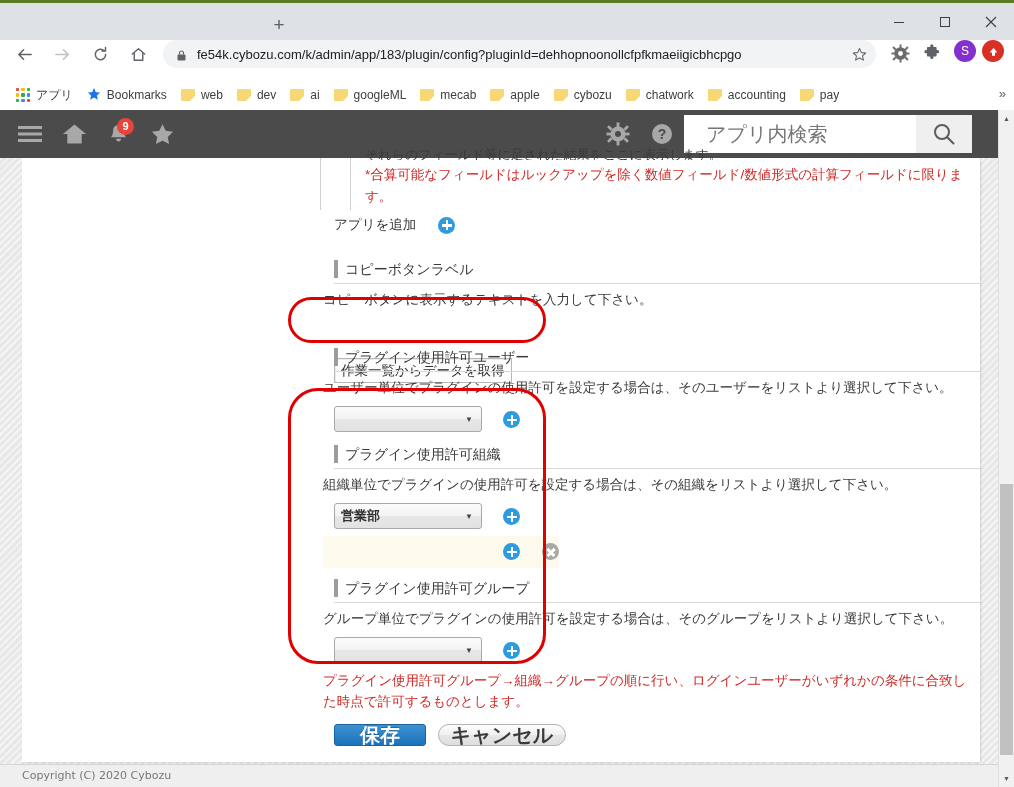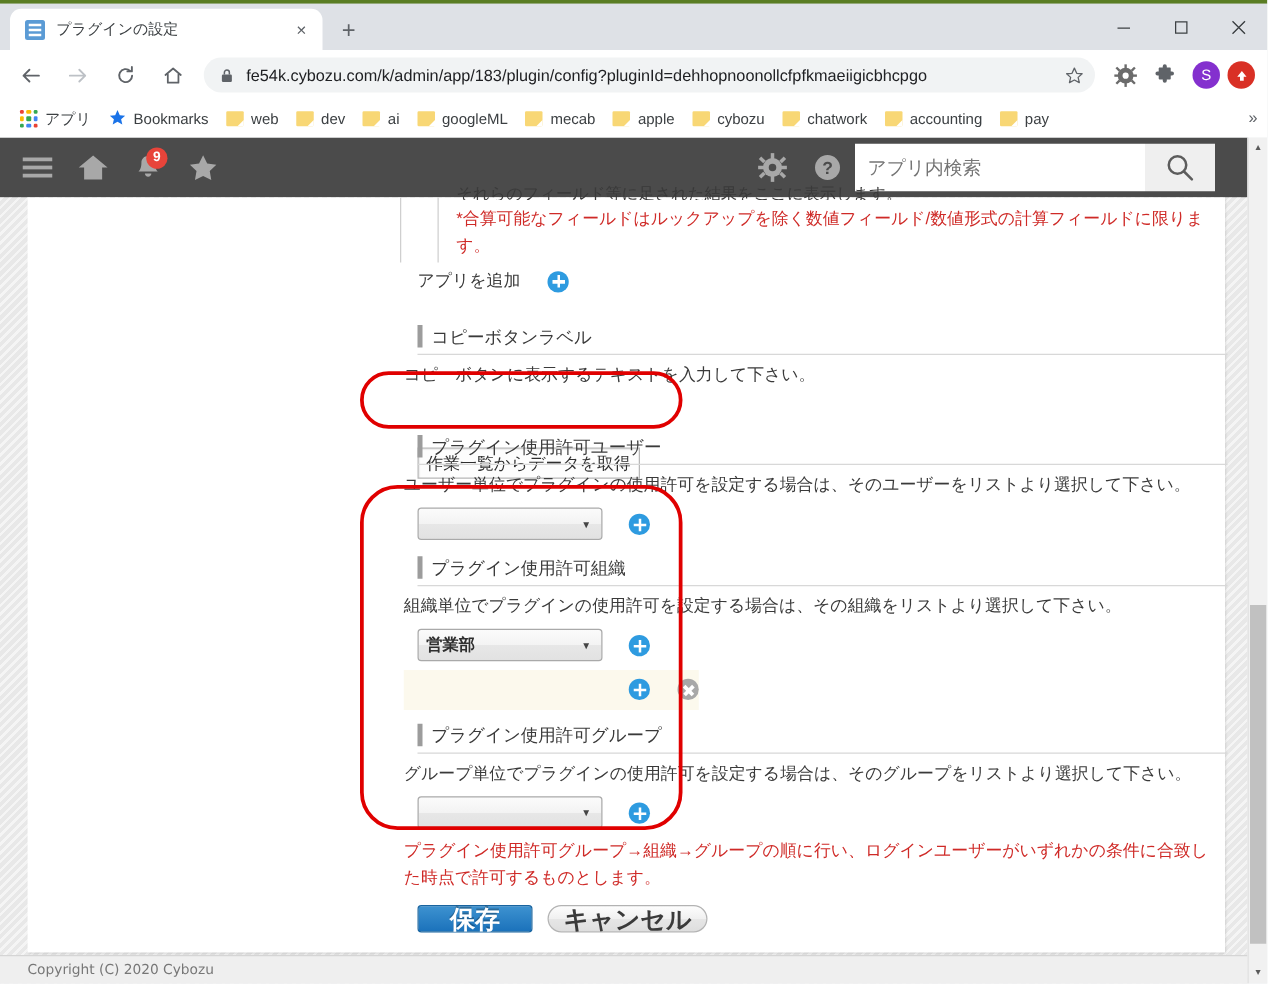--- a/index.html
+++ b/index.html
@@ -64,21 +64,21 @@
   }
   .wc {
     width: 46px; display: flex; align-items: center; justify-content: center;
     color: #3c4043; font-size: 13px;
   }
   .wc svg { display:block; }
 
   .toolbar {
     position: absolute; left: 0; top: 40px; width: 1014px; height: 40px;
     background: #ffffff;
-    display: flex; align-items: center;
+    display: flex; 
   }
   .tb-icon {
     width: 28px; height: 28px; margin: 0 5px;
     display: flex; align-items: center; justify-content: center;
     color: #5f6368;
   }
   .tb-icon:first-child { margin-left: 10px; }
   .tb-icon.disabled { color: #bdc1c6; }
   .omnibox {
     flex: 1 1 auto; height: 28px; margin: 0 8px 0 6px;
@@ -161,22 +161,22 @@
     background: #e8443a; color: #fff; border-radius: 50%;
     font-size: 11px; line-height: 17px; text-align: center;
     font-weight: bold;
   }
   .k-spacer { flex: 1 1 auto; }
   .k-search-wrap {
     display: flex; align-items: center; height: 48px;
   }
   .k-search-input {
     width: 232px; height: 38px; background: #ffffff;
-    border: none; outline: none; padding: 0 10px;
-    font-size: 15px; color: #b91c1c; font-family: inherit;
+    border: none; outline: none; padding: 0 22px;
+    font-size: 20px; color: #b91c1c; font-family: inherit;
   }
   .k-search-btn {
     width: 56px; height: 38px; background: #efefef;
     display: flex; align-items: center; justify-content: center;
     color: #5c5c5c;
   }
   .k-header-tail { width: 26px; height: 48px; }
 
   
   .k-body {
@@ -328,25 +328,20 @@
   }
 </style>
 </head>
 <body>
 
 <div id="app">
 
   <div class="chrome-topline"></div>
 
   <div class="tabstrip">
-    <div class="tab">
-      <span class="tab-favicon"></span>
-      <span class="tab-title">プラグインの設定</span>
-      <span class="tab-close">×</span>
-    </div>
     <div class="newtab">+</div>
     <div class="wincontrols">
       <div class="wc">
         <svg width="12" height="12" viewBox="0 0 12 12">
             <rect x="1" y="6" width="10" height="1" fill="#3c4043"></rect>
           </svg>
       </div>
       <div class="wc">
         <svg width="12" height="12" viewBox="0 0 12 12">
             <rect x="1.5" y="1.5" width="9" height="9" fill="none" stroke="#3c4043" stroke-width="1"></rect>

